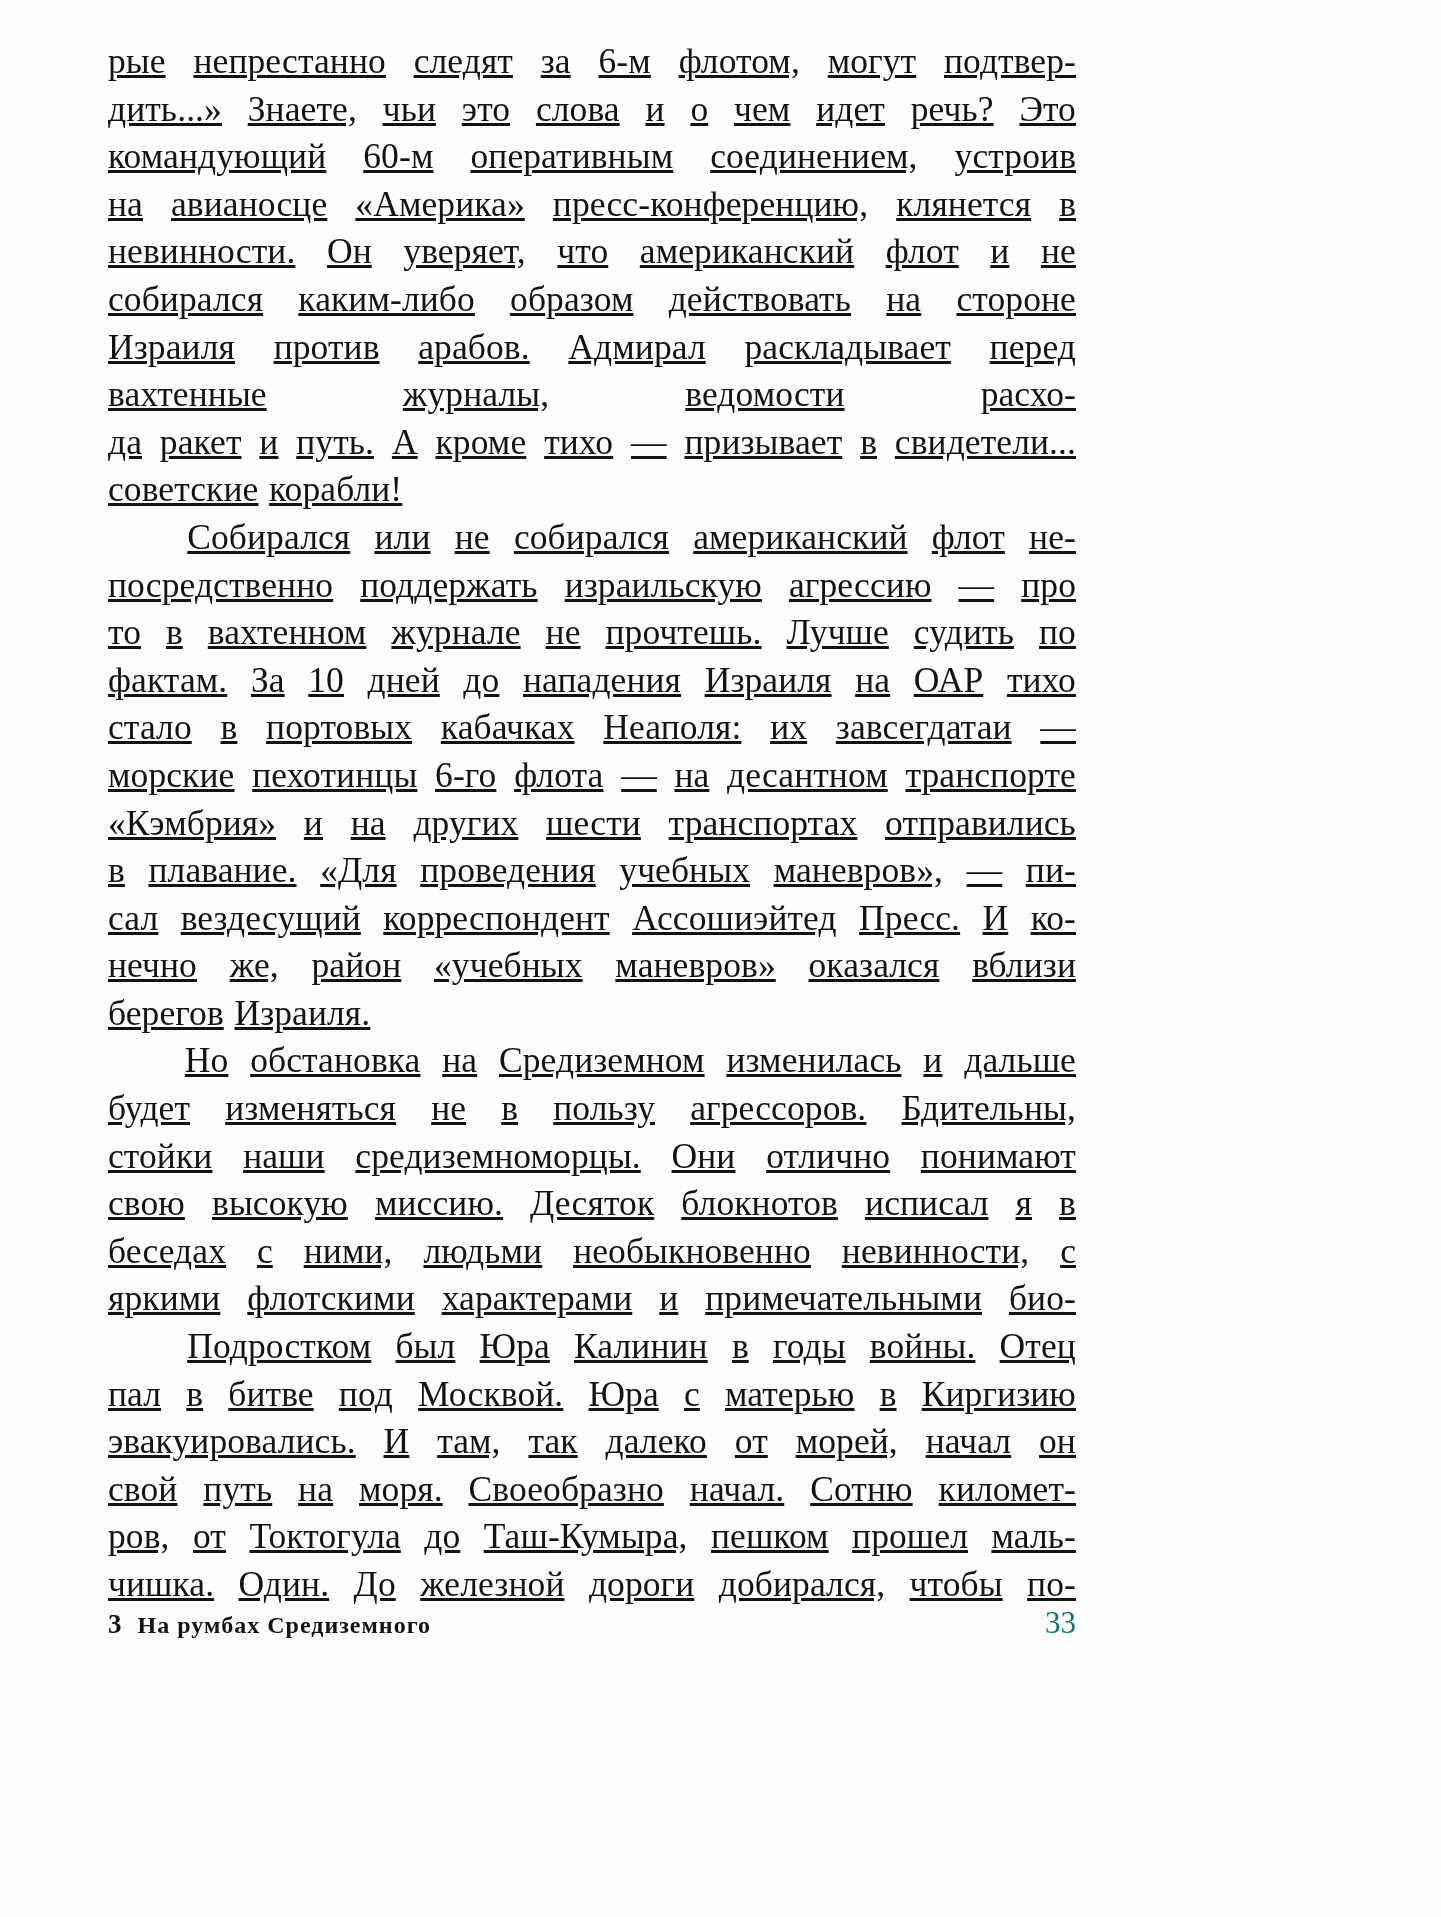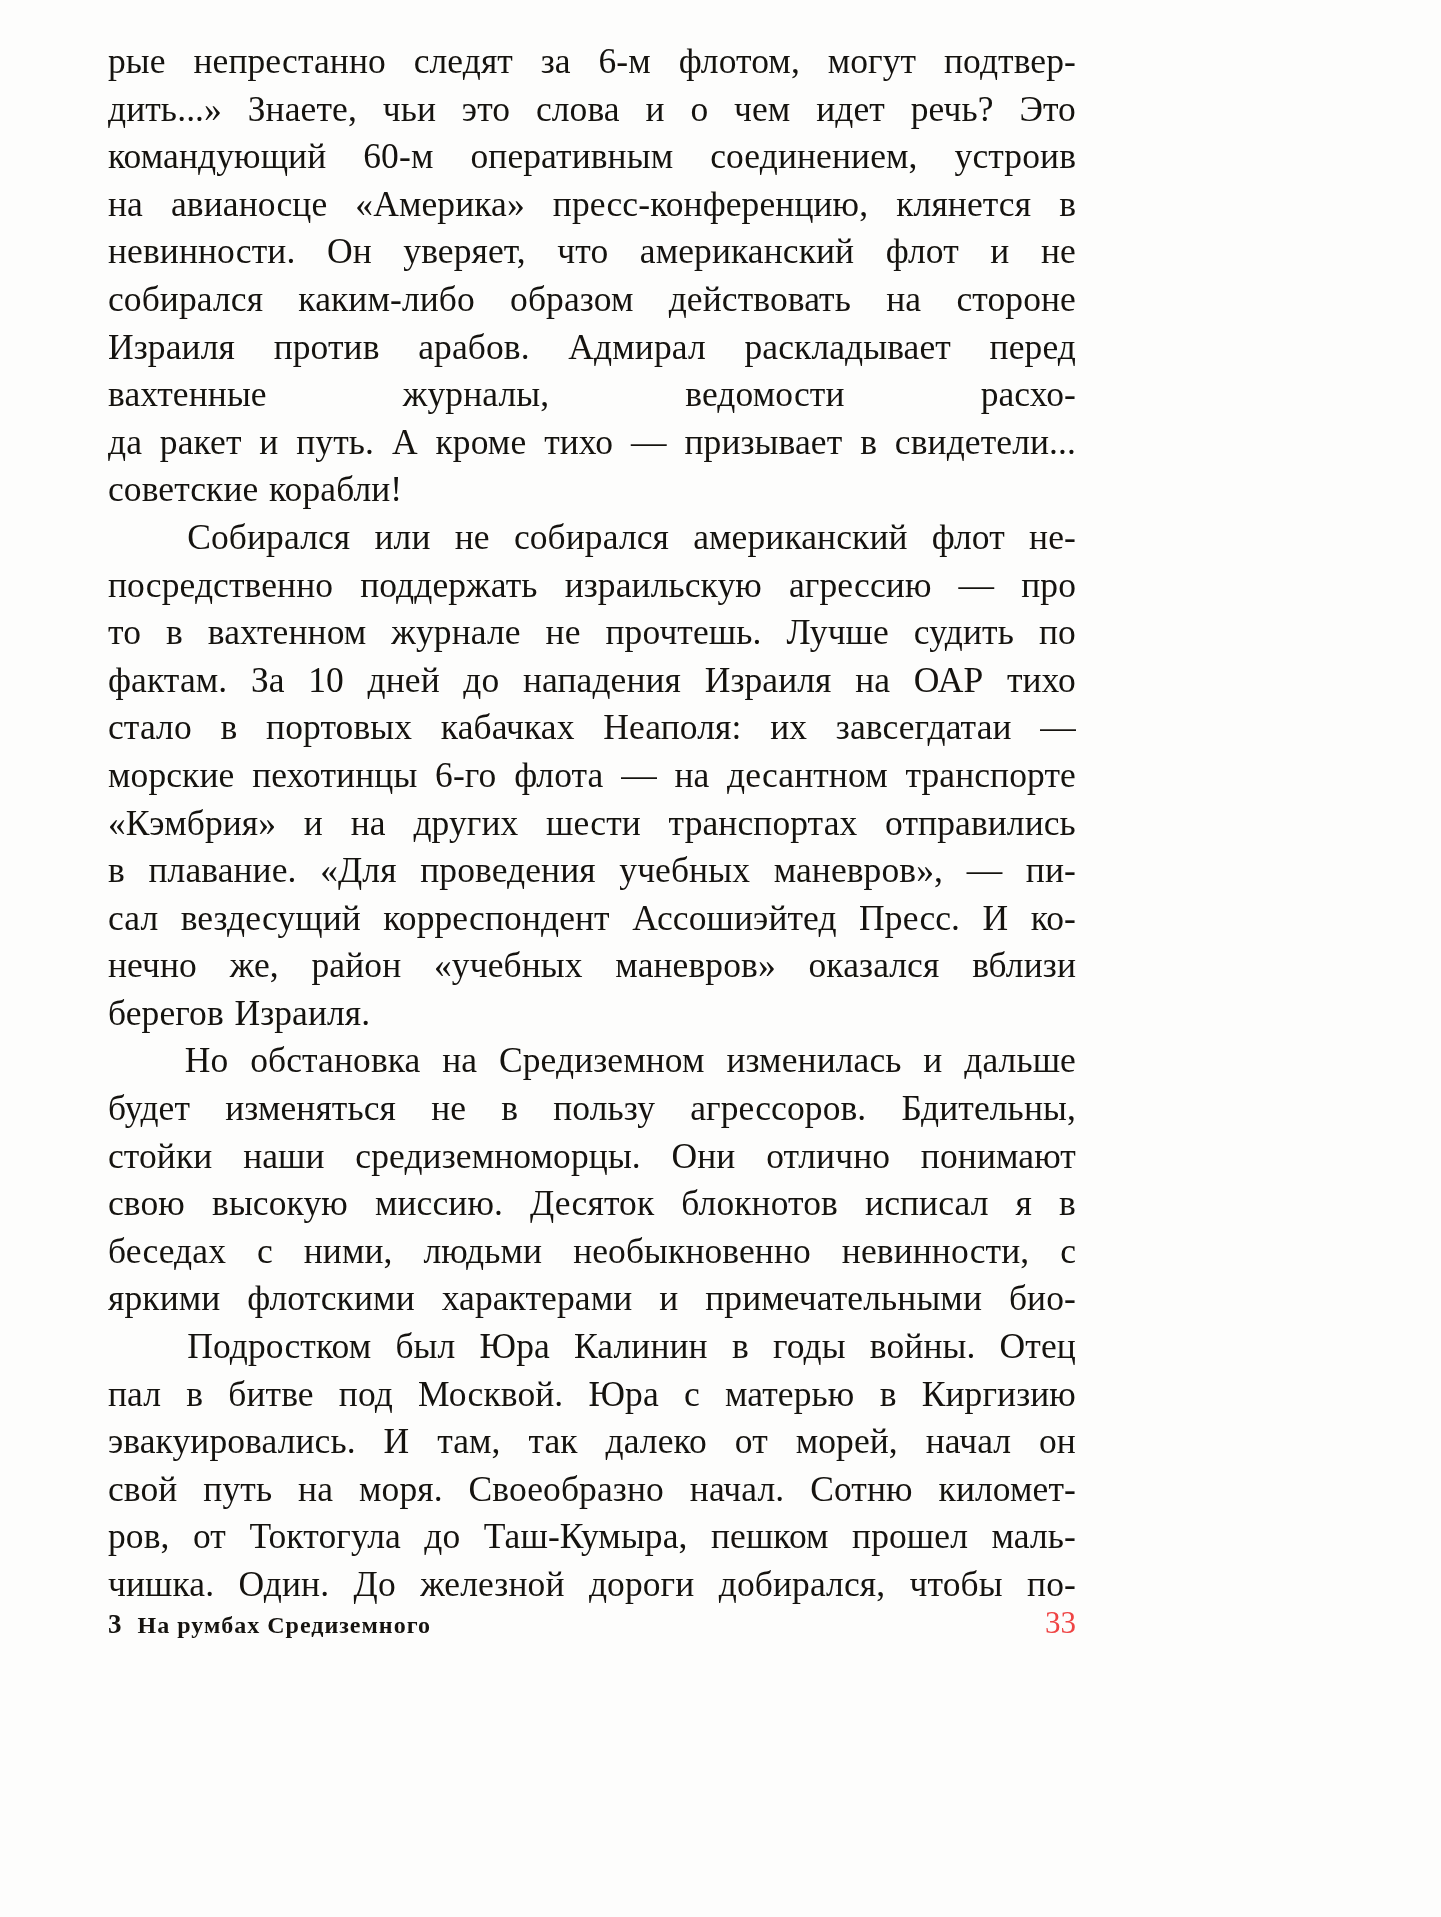--- a/index.html
+++ b/index.html
@@ -44,20 +44,21 @@
     text-rendering: optimizeLegibility;
   }
 
   
   .line {
     display: flex;
     justify-content: space-between;
     white-space: nowrap;
     height: 47.6px;
     align-items: flex-start;
+    text-decoration: underline;
   }
   .line.flush {
     justify-content: flex-start;
   }
   .line .w {
     display: inline-block;
   }
   .line.flush .w + .w {
     margin-left: 0.30em;
   }
@@ -87,21 +88,21 @@
     font-size: 27px;
     margin-right: 16px;
   }
   #running-head {
     font-size: 24px;
     letter-spacing: 1.0px;
     font-weight: bold;
   }
   #page-number {
     font-size: 31px;
-    color: #ef4444;
+    color: #0f766e;
   }
 </style>
 </head>
 <body>
 
 <div id="page">
 
   <div id="text-block">
       <div class="para">
         <div class="line">

